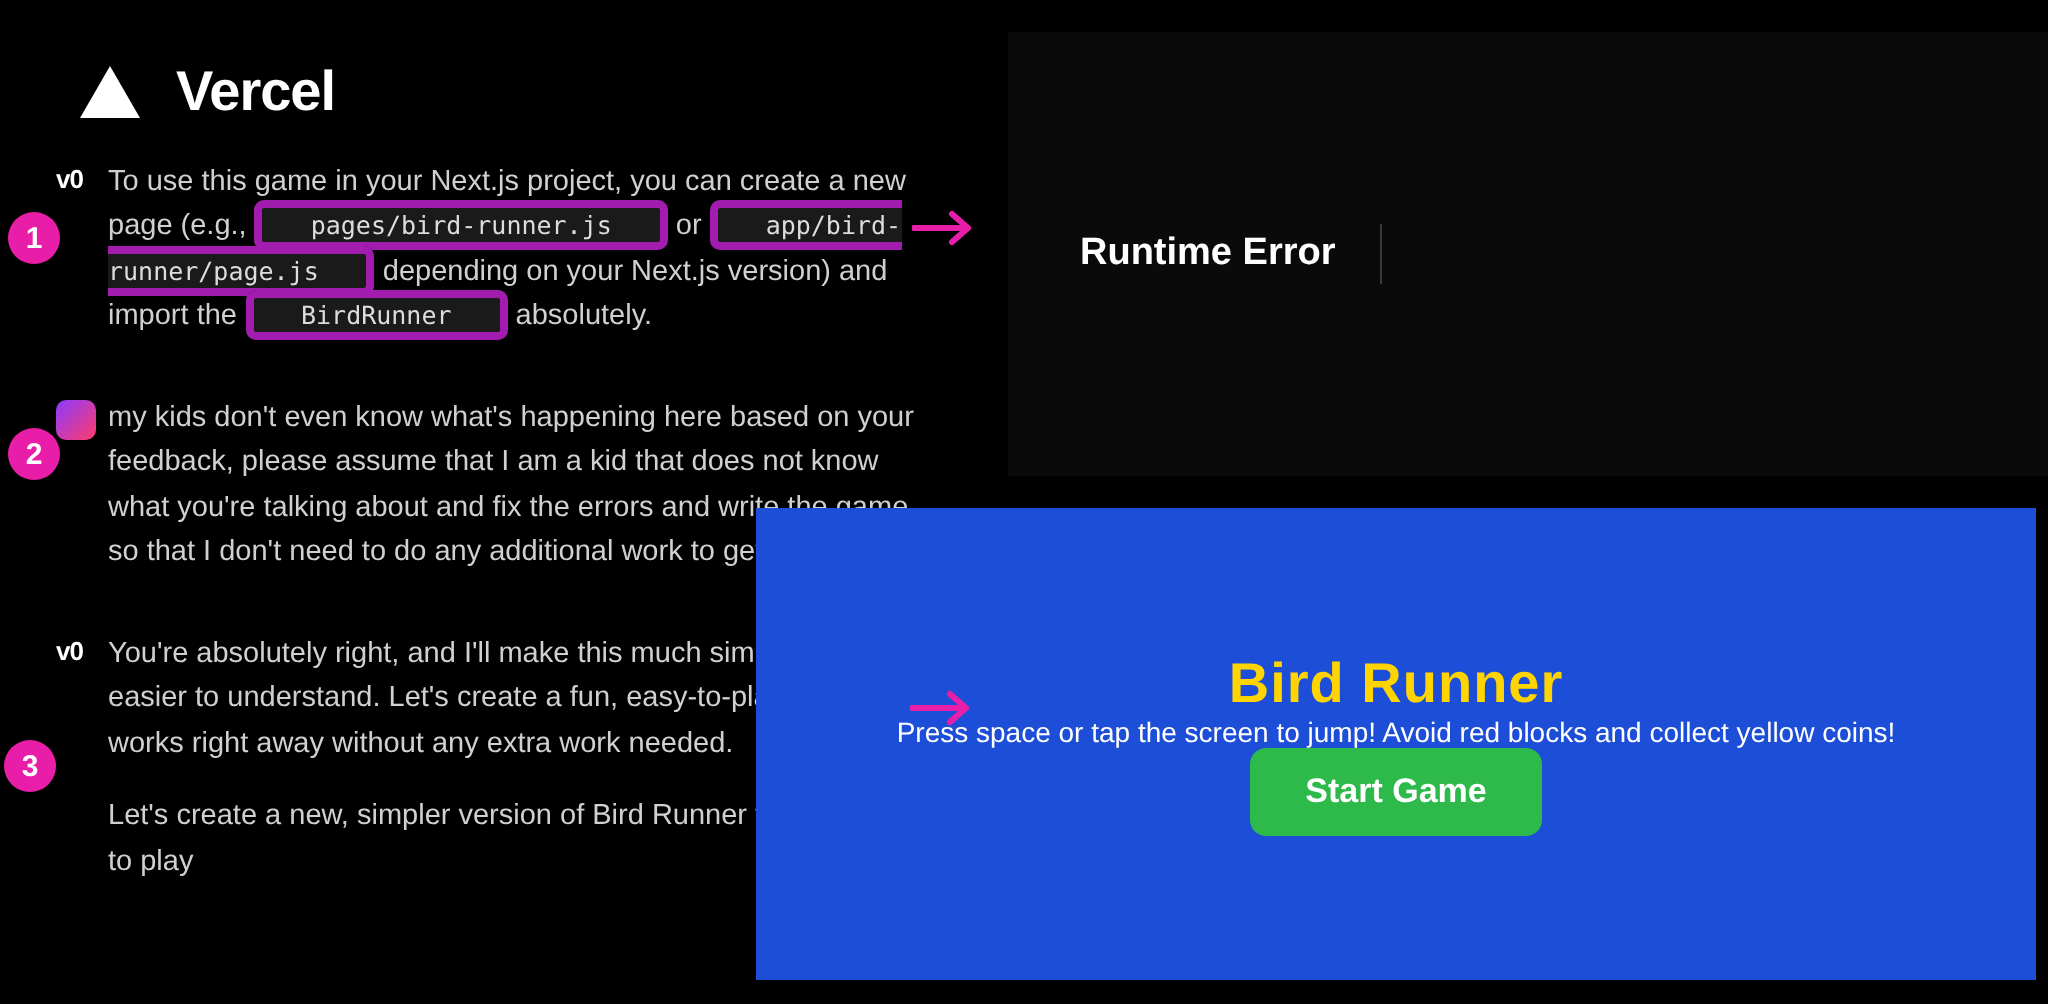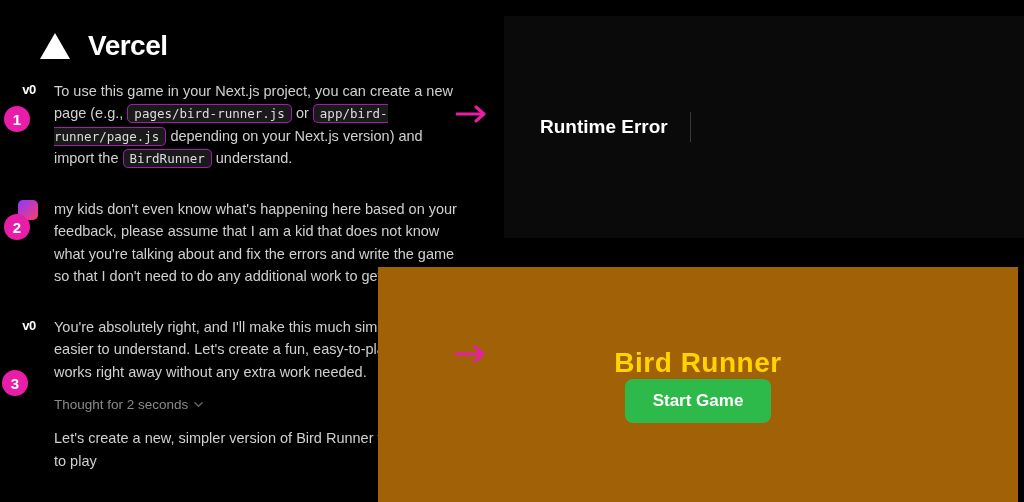--- a/index.html
+++ b/index.html
@@ -40,23 +40,23 @@
       top: 80px;
       width: 445px;
     }
     .msg {
       position: relative;
       margin-bottom: 28px;
       padding-left: 36px;
     }
     .msg .avatar {
       position: absolute;
-      left: 0;
+      left: 10px;
       top: 2px;
-      width: 22px; height: 22px; text-align: center;
+      width: 22px; height: 22px;
     }
     .avatar-vo {
       color: #fff;
       font-size: 13px;
       font-weight: 800;
       letter-spacing: -0.5px;
     }
     .avatar-user {
       width: 20px; height: 20px;
       border-radius: 5px;
@@ -64,23 +64,23 @@
     }
     .msg-body {
       color: #d0d0d0;
       font-size: 14.5px;
       line-height: 1.55;
     }
     code.inline {
       font-family: ui-monospace, Menlo, monospace;
       font-size: 12.5px;
       background: #1a1a1a;
-      border: 1px solid #a21caf;
+      border: 4px solid #a21caf;
       border-radius: 5px;
-      padding: 1px 6px;
+      padding: 1px 24px;
       color: #ddd;
     }
     .thought {
       color: #8a8a8a;
       font-size: 13.5px;
       margin-top: 14px;
       display: inline-flex;
       align-items: center;
       gap: 5px;
       cursor: pointer;
@@ -140,27 +140,26 @@
     }
     .err-msg {
       color: #d6d6d6;
       font-size: 12.5px;
     }
 
     .panel-game {
       position: absolute;
       left: 378px; top: 254px;
       width: 640px; height: 236px;
-      background: #a16207;
+      background: #1d4ed8;
       display: flex;
       flex-direction: column;
       align-items: center;
       justify-content: center;
       gap: 0;
-      margin-top: 13px;
     }
     .game-title {
       color: #ffd400;
       font-size: 28px;
       font-weight: 800;
       letter-spacing: 0.5px;
     }
     .game-sub {
       color: #fff;
       font-size: 14px;
@@ -204,46 +203,41 @@
 
   <div class="msg">
     <div class="avatar avatar-vo">v0</div>
     <div class="msg-body">
       <span>To use this game in your Next.js project, you can create a new page (e.g., </span>
       <code class="inline">pages/bird-runner.js</code>
       <span> or </span>
       <code class="inline">app/bird-runner/page.js</code>
       <span> depending on your Next.js version) and import the </span>
       <code class="inline">BirdRunner</code>
-      <span> understand.</span>
+      <span> absolutely.</span>
     </div>
   </div>
 
   <div class="msg">
     <div class="avatar">
         <div class="avatar-user"></div>
       </div>
     <div class="msg-body">my kids don't even know what's happening here based on your feedback, please assume that I am a kid that does not know what you're talking about and fix the errors and write the game so that I don't need to do any additional work to get it to work</div>
   </div>
 
   <div class="msg">
     <div class="avatar avatar-vo">v0</div>
     <div class="msg-body">You're absolutely right, and I'll make this much simpler and easier to understand. Let's create a fun, easy-to-play game that works right away without any extra work needed.</div>
-    <div class="thought">
-      <span>Thought for 2 seconds</span>
-      <svg width="11" height="11" viewBox="0 0 12 12">
-          <path d="M2 4 L6 8 L10 4" stroke="#8a8a8a" stroke-width="1.6" fill="none" stroke-linecap="round"></path>
-        </svg>
-    </div>
     <div class="msg-continue">Let's create a new, simpler version of Bird Runner that's ready to play</div>
   </div>
 
 </div>
 
 <div class="panel-error">
   <div class="err-title">Runtime Error</div>
   <div class="err-div"></div>
 </div>
 
 <div class="panel-game">
   <div class="game-title">Bird Runner</div>
+  <div class="game-sub">Press space or tap the screen to jump! Avoid red blocks and collect yellow coins!</div>
   <button class="start-btn">Start Game</button>
 </div>
 
 </body></html>

